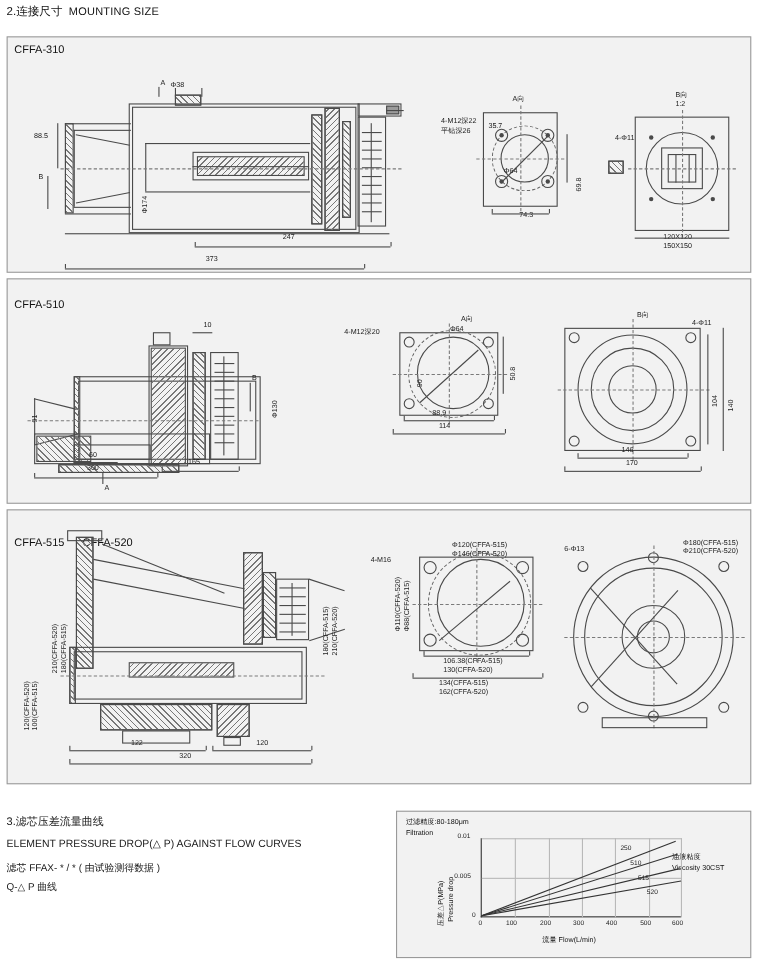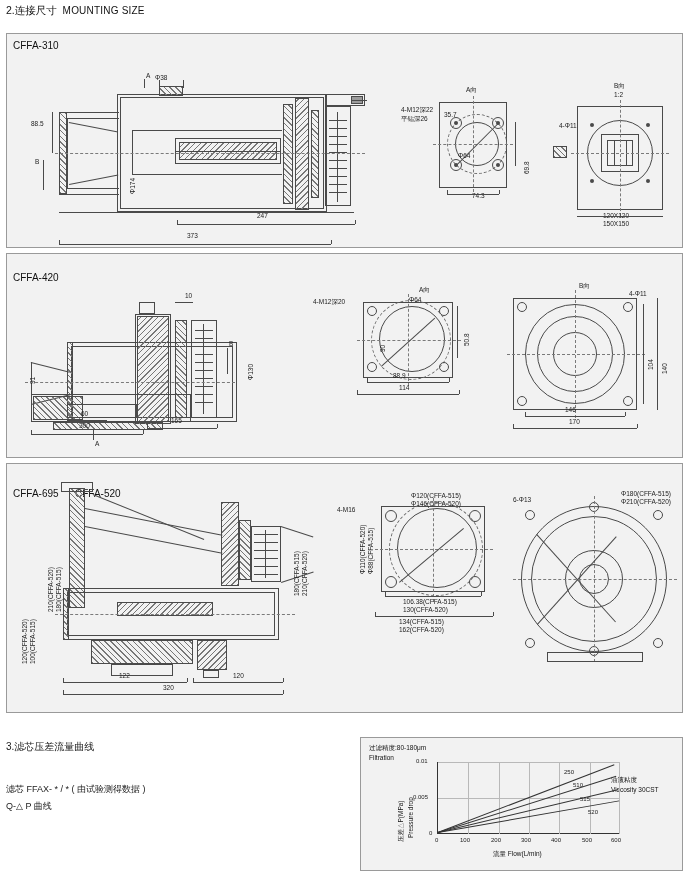--- a/index.html
+++ b/index.html
@@ -230,21 +230,21 @@
     <div class="dim" style="left:552px;top:88px;">4-Φ11</div>
 
     <div class="rect" style="left:546px;top:112px;width:14px;height:12px;"></div>
     <div class="hatch" style="left:546px;top:112px;width:14px;height:12px;"></div>
     <div class="dim" style="left:596px;top:178px;">120X120</div>
     <div class="dim" style="left:596px;top:186px;">150X150</div>
     <div class="ln ln-h" style="left:570px;top:182px;width:86px;"></div>
   </div>
 
   <div class="panel" style="left:6px;top:253px;width:677px;height:205px;">
-    <div class="panel-label" style="left:6px;top:18px;">CFFA-420</div>
+    <div class="panel-label" style="left:6px;top:18px;">CFFA-510</div>
 
     <div class="rect" style="left:60px;top:88px;width:170px;height:80px;"></div>
     <div class="rect" style="left:64px;top:92px;width:162px;height:72px;"></div>
     <div class="hatch" style="left:60px;top:88px;width:6px;height:80px;"></div>
 
     <div class="ln" style="left:24px;top:108px;width:40px;height:1px;transform:rotate(14deg);transform-origin:0 0;"></div>
     <div class="ln" style="left:24px;top:150px;width:40px;height:1px;transform:rotate(-14deg);transform-origin:0 0;"></div>
     <div class="ln ln-v" style="left:24px;top:108px;height:42px;"></div>
 
     <div class="rect" style="left:128px;top:60px;width:36px;height:110px;"></div>
@@ -343,21 +343,21 @@
     <div class="tick" style="left:518px;top:158px;"></div>
     <div class="tick" style="left:618px;top:158px;"></div>
     <div class="dim" style="left:558px;top:152px;">146</div>
     <div class="ln ln-h" style="left:506px;top:174px;width:124px;"></div>
     <div class="tick" style="left:506px;top:170px;"></div>
     <div class="tick" style="left:630px;top:170px;"></div>
     <div class="dim" style="left:562px;top:164px;">170</div>
   </div>
 
   <div class="panel" style="left:6px;top:463px;width:677px;height:250px;">
-    <div class="panel-label" style="left:6px;top:24px;">CFFA-695</div>
+    <div class="panel-label" style="left:6px;top:24px;">CFFA-515</div>
     <div class="panel-label" style="left:68px;top:24px;">CFFA-520</div>
 
     <div class="rect" style="left:62px;top:24px;width:16px;height:120px;"></div>
     <div class="hatch" style="left:62px;top:24px;width:16px;height:120px;"></div>
     <div class="rect" style="left:54px;top:18px;width:32px;height:10px;"></div>
 
     <div class="ln" style="left:78px;top:44px;width:140px;height:1px;transform:rotate(11deg);transform-origin:0 0;"></div>
     <div class="ln" style="left:78px;top:62px;width:140px;height:1px;transform:rotate(11deg);transform-origin:0 0;"></div>
     <div class="ln" style="left:86px;top:30px;width:120px;height:1px;transform:rotate(22deg);transform-origin:0 0;"></div>
 
@@ -452,20 +452,21 @@
     <div class="ln" style="left:530px;top:70px;width:118px;height:1px;transform:rotate(48deg);transform-origin:0 0;"></div>
     <div class="rect" style="left:540px;top:188px;width:96px;height:10px;"></div>
     <div class="dim" style="left:506px;top:32px;">6-Φ13</div>
     <div class="dim" style="left:614px;top:26px;">Φ180(CFFA-515)</div>
     <div class="dim" style="left:614px;top:34px;">Φ210(CFFA-520)</div>
   </div>
 
   <div class="txt t10" style="left:6px;top:740px;">
     <span>3.</span><span>滤芯压差流量曲线</span>
   </div>
+  <div class="txt t95" style="left:6px;top:761px;">ELEMENT PRESSURE DROP(△ P) AGAINST FLOW CURVES</div>
   <div class="txt t9" style="left:6px;top:783px;">滤芯 FFAX- * / * ( 由试验测得数据 )</div>
   <div class="txt t9" style="left:6px;top:800px;">Q-△ P 曲线</div>
 
   <div class="chart-box" style="left:360px;top:737px;width:323px;height:134px;">
 
     <div class="note" style="left:8px;top:6px;">过滤精度:80-180μm</div>
     <div class="note" style="left:8px;top:16px;">Filtration</div>
 
     <div class="note" style="left:250px;top:38px;">油液粘度</div>
     <div class="note" style="left:250px;top:48px;">Viscosity 30CST</div>

